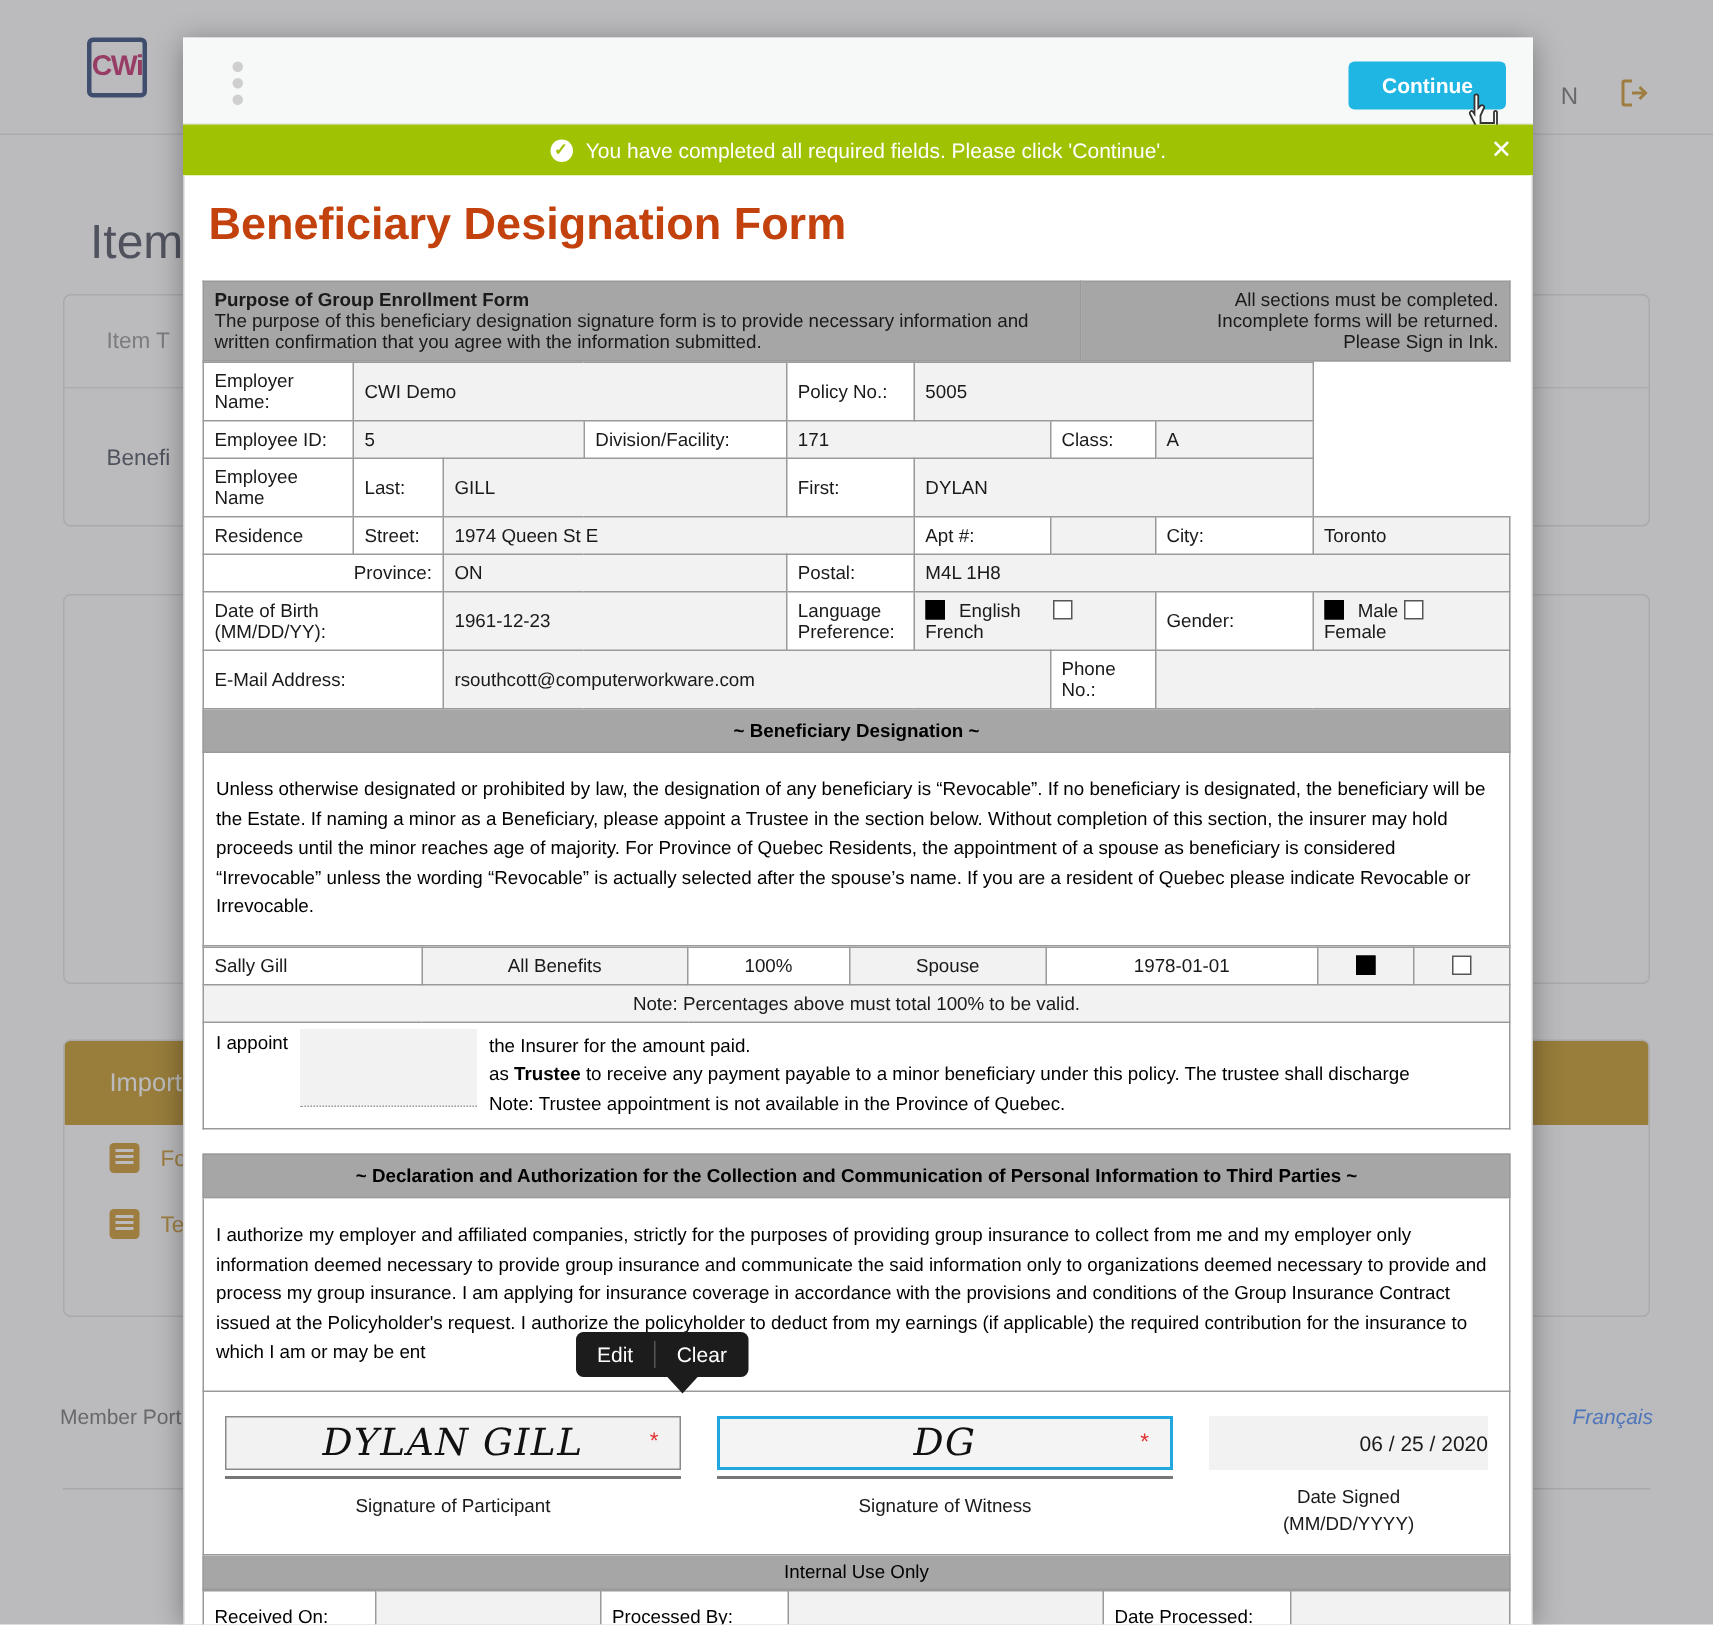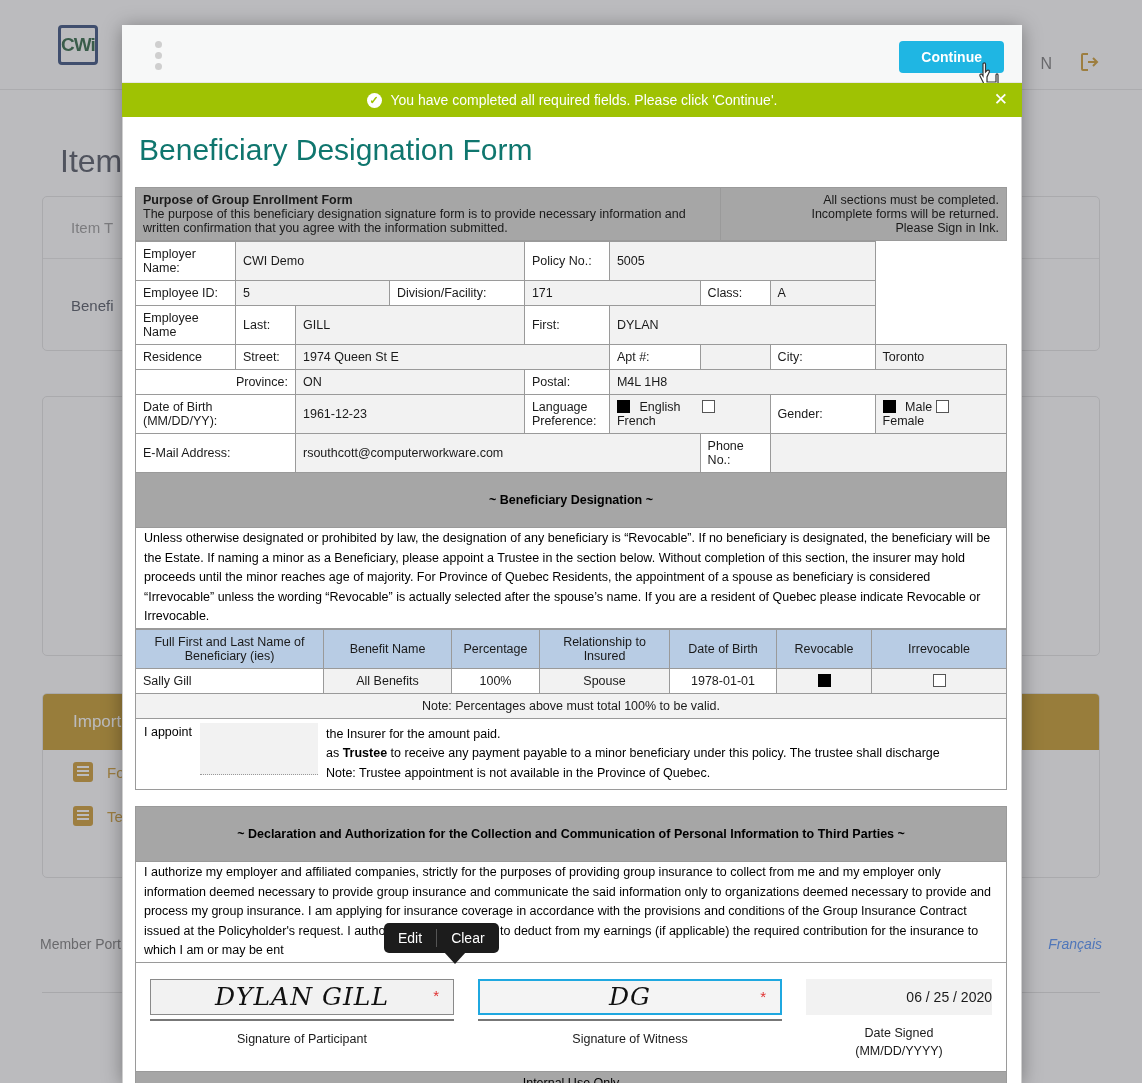--- a/index.html
+++ b/index.html
@@ -22,21 +22,21 @@
     position: absolute; top: 0; left: 0; right: 0; height: 90px;
     background: #fff;
     border-bottom: 1px solid #e3e3e3;
     display: flex; align-items: center;
   }
   .bg-logo {
     margin-left: 58px;
     width: 40px; height: 40px;
     border: 3px solid #1f3a6e;
     border-radius: 4px;
-    color: #14532d;
+    color: #be185d;
     font-weight: bold; font-size: 19px;
     display: flex; align-items: center; justify-content: center;
     letter-spacing: -1px;
   }
   .bg-nav {
     display: flex; align-items: center; gap: 28px;
     margin-left: 38px;
     font-size: 15px;
     white-space: nowrap;
   }
@@ -173,21 +173,21 @@
     overflow: hidden;
     background: #fff;
     border-left: 1px solid #cfcfcf;
     border-right: 1px solid #cfcfcf;
   }
   .form-doc {
     width: 884px;
     padding: 0 8px;
   }
   .doc-title {
-    color: #0f766e; font-size: 30px; font-weight: normal;
+    color: #c2410c; font-size: 30px; font-weight: bold;
     padding: 16px 0 20px 8px;
     font-family: "Liberation Sans", sans-serif;
   }
 
   
   table.ftab {
     width: 872px; border-collapse: collapse;
     margin-left: 4px;
     font-size: 12.5px; color: #1a1a1a;
   }
@@ -199,28 +199,28 @@
   .gray { background: #a6a6a6; }
   .lgray { background: #f2f2f2; }
   .white { background: #ffffff; }
   .bluehdr { background: #b8cce4; text-align: center; font-size: 12.5px; }
   .ctr { text-align: center; }
   .rt { text-align: right; }
   .bold { font-weight: bold; }
 
   .section-head {
     background: #a6a6a6; text-align: center; font-weight: bold;
-    font-size: 12.5px; padding: 20px 0;
+    font-size: 12.5px; padding: 7px 0;
     border: 1px solid #9a9a9a; border-top: none;
     width: 872px; margin-left: 4px;
   }
   .para {
     width: 872px; margin-left: 4px;
     border: 1px solid #9a9a9a; border-top: none;
-    padding: 1px 8px; font-size: 12.5px; line-height: 1.56;
+    padding: 15px 8px; font-size: 12.5px; line-height: 1.56;
     background: #fff;
   }
   .cbx {
     display: inline-block; width: 13px; height: 13px;
     border: 1px solid #555; vertical-align: -2px; margin-right: 6px;
     background: #fff;
   }
   .cbx.checked { background: #000; border-color: #000; }
 
   
@@ -468,29 +468,20 @@
         <td class="lgray" colspan="2"></td>
       </tr>
     </tbody>
         </table>
 
     <div class="section-head">~ Beneficiary Designation  ~</div>
     <div class="para">Unless otherwise designated or prohibited by law, the designation of any beneficiary is “Revocable”.  If no beneficiary is designated, the beneficiary will be the Estate.  If naming a minor as a Beneficiary, please appoint a Trustee in the section below.  Without completion of this section, the insurer may hold proceeds until the minor reaches age of majority.  For Province of Quebec Residents, the appointment of a spouse as beneficiary is considered “Irrevocable” unless the wording “Revocable” is actually selected after the spouse’s name.  If you are a resident of Quebec please indicate Revocable or Irrevocable.</div>
 
     <table class="ftab" style="border-top:none;">
       <tbody>
-            <tr>
-        <td class="bluehdr" style="width:188px;">Full First and Last Name of Beneficiary (ies)</td>
-        <td class="bluehdr" style="width:128px;">Benefit Name</td>
-        <td class="bluehdr" style="width:88px;">Percentage</td>
-        <td class="bluehdr" style="width:130px;">Relationship to Insured</td>
-        <td class="bluehdr" style="width:107px;">Date of Birth</td>
-        <td class="bluehdr" style="width:95px;">Revocable</td>
-        <td class="bluehdr">Irrevocable</td>
-      </tr>
       <tr>
         <td class="white">Sally Gill</td>
         <td class="lgray ctr">All Benefits</td>
         <td class="white ctr">100%</td>
         <td class="lgray ctr">Spouse</td>
         <td class="white ctr">1978-01-01</td>
         <td class="lgray ctr"><span class="cbx checked" style="margin-right:0;"></span></td>
         <td class="lgray ctr"><span class="cbx" style="margin-right:0;"></span></td>
       </tr>
       <tr>

